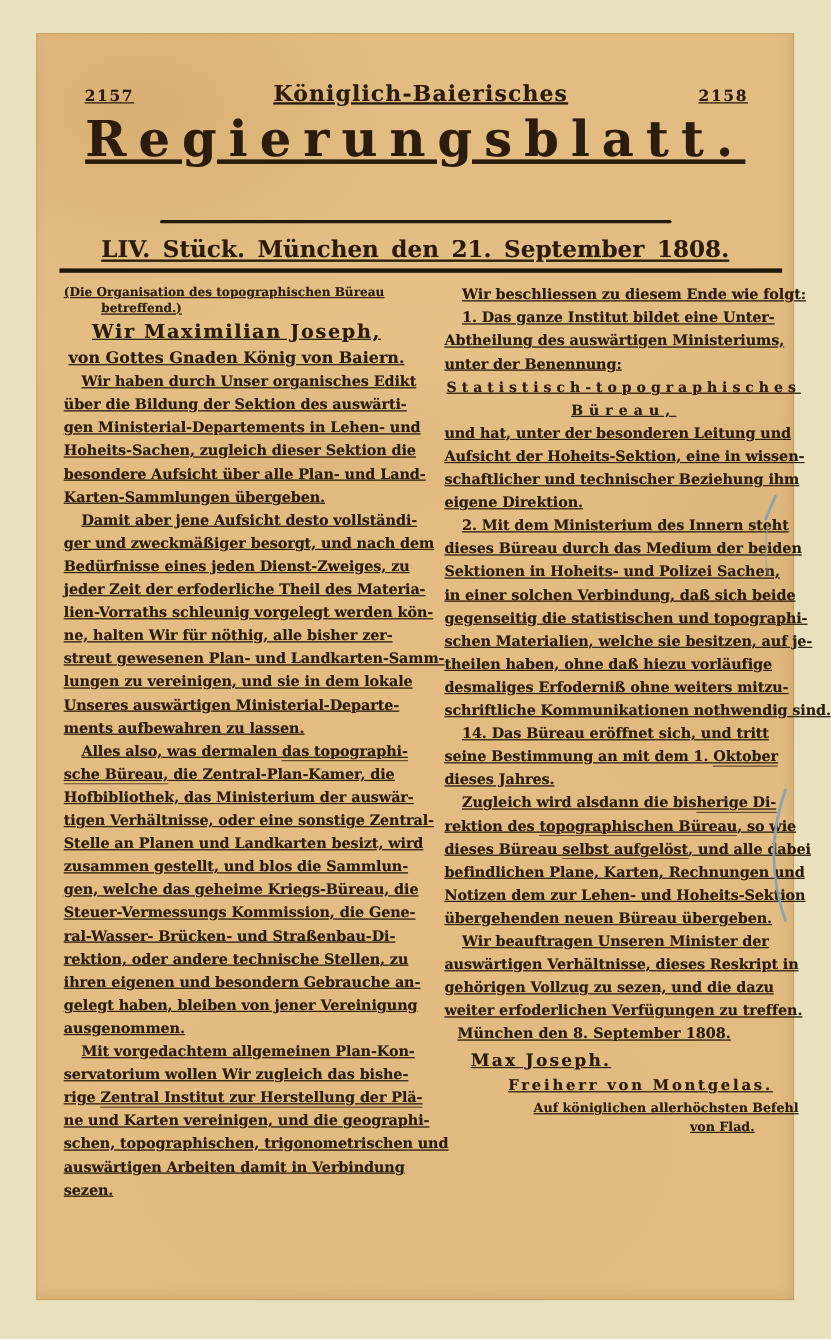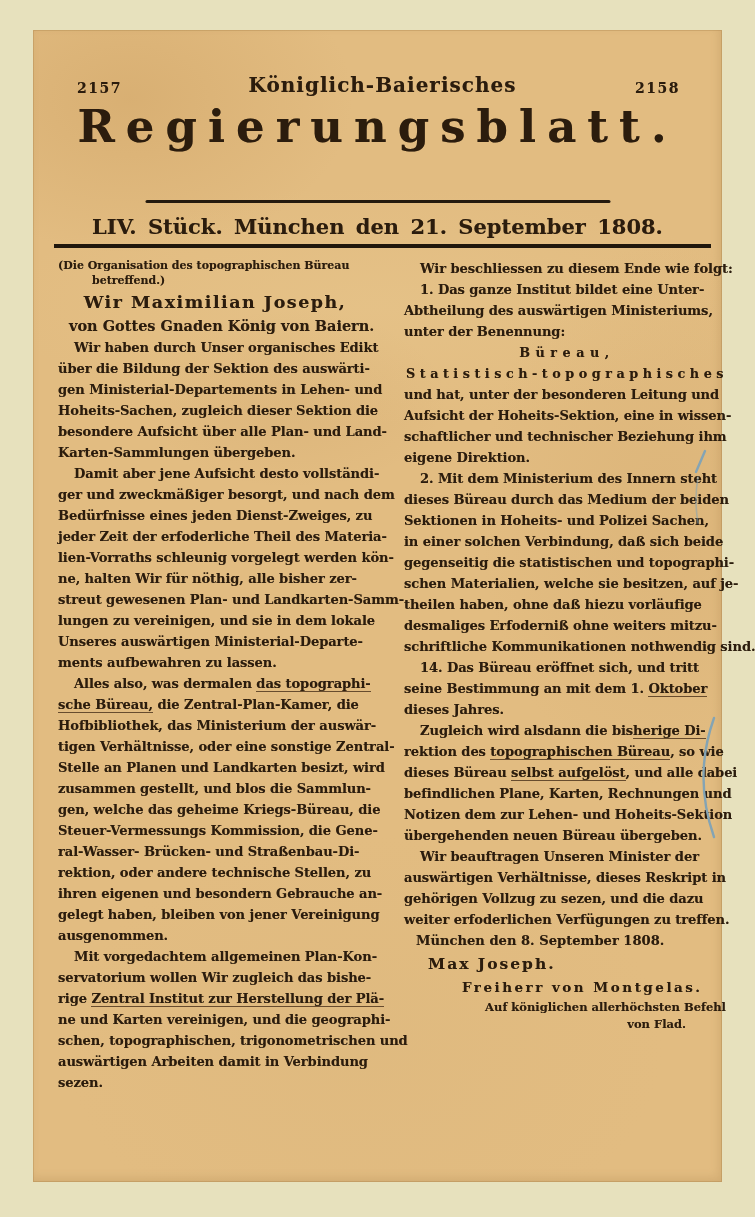--- a/index.html
+++ b/index.html
@@ -11,21 +11,21 @@
     background-color:#e2bc81;
     background-image:
       radial-gradient(ellipse 320px 220px at 14% 6%, rgba(201,155,92,.38), transparent 70%),
       radial-gradient(ellipse 260px 380px at 92% 42%, rgba(209,168,108,.32), transparent 72%),
       radial-gradient(ellipse 430px 300px at 48% 88%, rgba(216,180,122,.28), transparent 70%),
       radial-gradient(ellipse 500px 160px at 50% 24%, rgba(234,203,146,.35), transparent 75%),
       radial-gradient(ellipse 220px 130px at 38% 32%, rgba(146,98,48,.07), transparent 70%);
     box-shadow: inset 0 0 0 1px rgba(150,110,55,.25), inset -3px -4px 10px rgba(140,100,50,.18);
     color:#2b1c0d;
   }
-  .ink{color:#2b1c0d;text-shadow:0 0 .6px rgba(43,28,13,.45);}
+  .ink{color:#2b1c0d;text-shadow:0 0 .6px rgba(43,28,13,.45);text-decoration:underline;}
   
   .pageno{position:absolute;top:50px;font-size:14px;font-weight:700;letter-spacing:1.5px;}
   #pn-left{left:44px;}
   #pn-right{right:42px;text-align:center;}
   .masthead{position:absolute;top:43px;left:10px;right:0;text-align:center;
     font-size:20px;font-weight:700;letter-spacing:1px;word-spacing:3px;}
   .gazette-title{position:absolute;top:70px;left:0;right:0;text-align:center;
     font-size:45px;font-weight:700;letter-spacing:11px;white-space:nowrap;}
   .rule-thin{position:absolute;top:170px;left:50%;transform:translateX(-50%);
     width:465px;height:2.5px;background:#241a0e;border-radius:2px;}
@@ -36,21 +36,21 @@
   .cols{position:absolute;top:228px;left:25px;right:9px;display:flex;gap:32px;}
   .col{flex:none;}
   #col-left{width:314px;}
   #col-right{width:326px;}
   .line{white-space:nowrap;}
   .line.indent{padding-left:16px;}
   
   .b-caption{font-size:11px;line-height:15px;font-weight:700;margin-bottom:2px;}
   .b-caption .line:nth-child(2){padding-left:34px;}
   .b-h-name{text-align:center;font-size:17.5px;line-height:25px;font-weight:700;letter-spacing:1.5px;}
-  .b-h-sub{font-size:14.5px;line-height:22px;font-weight:700;margin-left:11px;}
+  .b-h-sub{text-align:center;font-size:14.5px;line-height:22px;font-weight:700;}
   .b-para{font-size:13.1px;line-height:21px;font-weight:700;letter-spacing:-.1px;}
   .b-spaced-a{font-size:12.8px;line-height:21px;font-weight:700;letter-spacing:4.5px;text-align:center;}
   .b-spaced-b{font-size:12.8px;line-height:21px;font-weight:700;letter-spacing:5.5px;text-align:center;}
   .b-dateline{font-size:13.1px;line-height:22px;font-weight:700;padding-left:12px;}
   .b-sig-max{font-size:15.5px;line-height:24px;font-weight:700;letter-spacing:2px;padding-left:24px;}
   .b-sig-mont{font-size:13.5px;line-height:23px;font-weight:700;letter-spacing:2.5px;padding-left:58px;}
   .b-sig-befehl{font-size:11.5px;line-height:17px;font-weight:700;text-align:right;padding-right:4px;}
   .b-sig-befehl .line:nth-child(2){padding-right:40px;}
   
   .u{border-bottom:1.5px solid rgba(72,48,25,.8);}
@@ -134,25 +134,25 @@
         </div>
       <div class="col ink" id="col-right">
           <div class="block b-para">
             <div class="line indent">Wir beschliessen zu diesem Ende wie folgt:</div>
           </div>
           <div class="block b-para">
             <div class="line indent">1. Das ganze Institut bildet eine Unter-</div>
             <div class="line">Abtheilung des auswärtigen Ministeriums,</div>
             <div class="line">unter der Benennung:</div>
           </div>
+          <div class="block b-spaced-a">
+            <div class="line">Statistisch-topographisches</div>
+          </div>
           <div class="block b-spaced-b">
             <div class="line">Büreau,</div>
-          </div>
-          <div class="block b-spaced-a">
-            <div class="line">Statistisch-topographisches</div>
           </div>
           <div class="block b-para">
             <div class="line">und hat, unter der besonderen Leitung und</div>
             <div class="line">Aufsicht der Hoheits-Sektion, eine in wissen-</div>
             <div class="line">schaftlicher und technischer Beziehung ihm</div>
             <div class="line">eigene Direktion.</div>
           </div>
           <div class="block b-para">
             <div class="line indent">2. Mit dem Ministerium des Innern steht</div>
             <div class="line">dieses Büreau durch das Medium der beiden</div>

